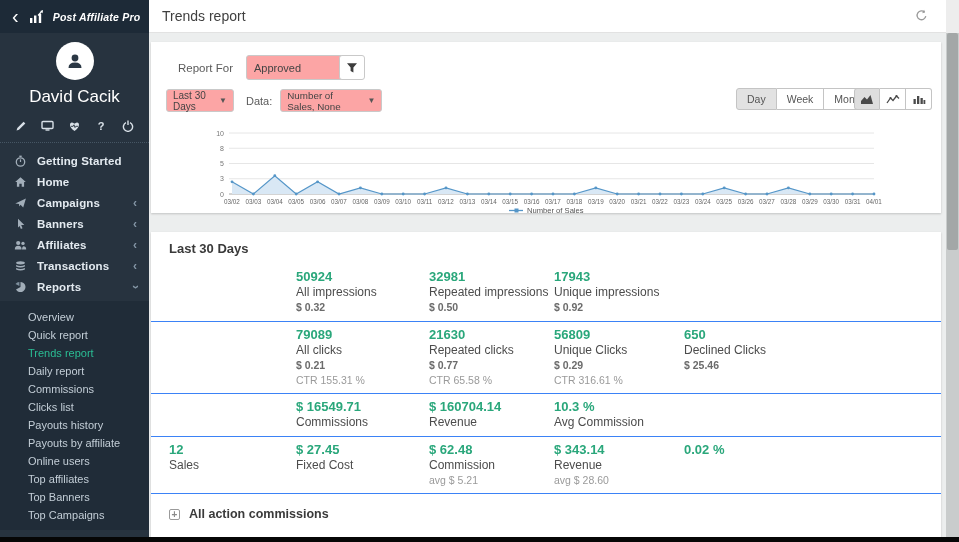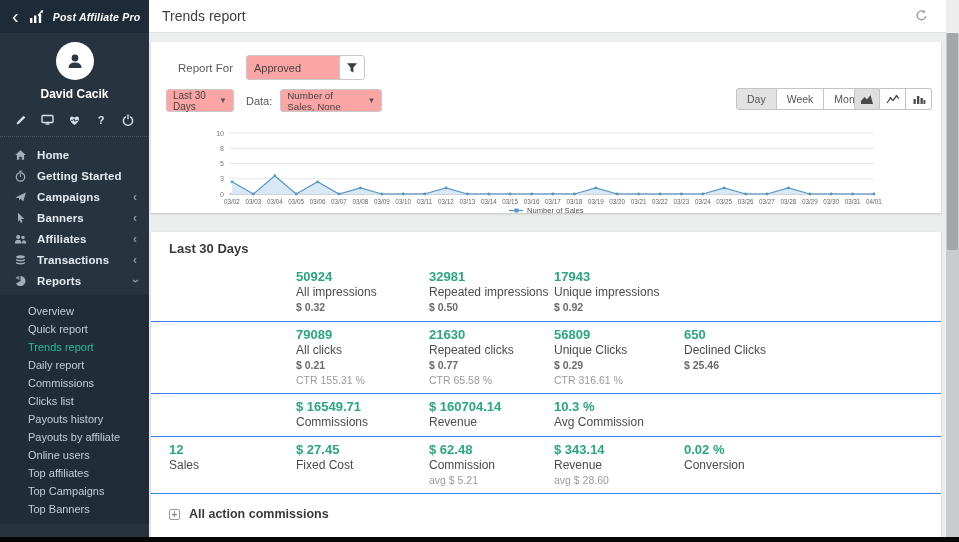--- a/index.html
+++ b/index.html
@@ -7,21 +7,21 @@
   #stage { position:relative; width:959px; height:542px; background:#eceeee; overflow:hidden; }
 
   
   #sidebar { position:absolute; left:0; top:0; width:149px; height:542px; background:#27333f; color:#dfe7ec; }
   .side-top { height:33px; background:#1d2a37; display:flex; align-items:center; padding:0 8px; }
   .back-chev { color:#fff; font-size:20px; line-height:18px; margin:0 10px 2px 4px; cursor:pointer; }
   .brand { display:flex; align-items:center; gap:9px; }
   .brand-name { color:#fff; font-style:italic; font-weight:bold; font-size:10.5px; letter-spacing:.2px; }
   .profile { text-align:center; padding-top:9px; }
   .avatar { width:38px; height:38px; border-radius:50%; background:#fff; margin:0 auto; display:flex; align-items:center; justify-content:center; }
-  .uname { color:#fff; font-size:12px; font-weight:bold; margin-top:7px; }
+  .uname { color:#fff; font-size:17px; font-weight:normal; margin-top:7px; }
   .toolbar { display:flex; justify-content:space-between; padding:12px 14px 10px 14px; border-bottom:1px dotted #465664; }
   .tool-ic { width:14px; height:13px; display:flex; align-items:center; justify-content:center; cursor:pointer; }
   nav { padding-top:7px; }
   .nav-item { height:21px; display:flex; align-items:center; padding:0 12px 0 14px; font-size:11.5px; color:#e3eaf0; cursor:pointer; }
   .nav-item .nico { width:13px; height:12px; margin-right:10px; opacity:.85; }
   .nav-item .nlabel { flex:1; font-weight:600; letter-spacing:.1px; }
   .chev { color:#8496a5; font-size:12px; font-weight:bold; }
   .chev.down { display:inline-block; transform:rotate(-90deg); }
   .subnav { background:#202c38; margin-top:4px; padding:7px 0 6px 0; }
   .sub-item { height:18px; line-height:18px; padding-left:28px; font-size:11px; color:#c3ced7; cursor:pointer; }
@@ -137,31 +137,31 @@
         <svg width="12" height="12" viewBox="0 0 12 12">
             <path d="M4 2.6 A4.6 4.6 0 1 0 8 2.6" fill="none" stroke="#d9e1e8" stroke-width="1.4"></path>
             <line x1="6" y1="0.5" x2="6" y2="5" stroke="#d9e1e8" stroke-width="1.4"></line>
           </svg>
       </span>
     </div>
 
     <nav>
       <div class="nav-item">
         <svg class="nico" viewBox="0 0 12 12">
-            <path d="M6 1.2 L11.3 6 L9.6 6 L9.6 10.8 L7.2 10.8 L7.2 7.8 L4.8 7.8 L4.8 10.8 L2.4 10.8 L2.4 6 L0.7 6 Z" fill="#b8c4cf"></path>
-          </svg>
-        <span class="nlabel">Home</span>
-      </div>
-      <div class="nav-item">
-        <svg class="nico" viewBox="0 0 12 12">
             <circle cx="6" cy="7" r="4.2" fill="none" stroke="#b8c4cf" stroke-width="1.3"></circle>
             <line x1="6" y1="7" x2="6" y2="4.4" stroke="#b8c4cf" stroke-width="1.2"></line>
             <rect x="4.8" y="0.6" width="2.4" height="1.4" fill="#b8c4cf"></rect>
           </svg>
         <span class="nlabel">Getting Started</span>
+      </div>
+      <div class="nav-item">
+        <svg class="nico" viewBox="0 0 12 12">
+            <path d="M6 1.2 L11.3 6 L9.6 6 L9.6 10.8 L7.2 10.8 L7.2 7.8 L4.8 7.8 L4.8 10.8 L2.4 10.8 L2.4 6 L0.7 6 Z" fill="#b8c4cf"></path>
+          </svg>
+        <span class="nlabel">Home</span>
       </div>
       <div class="nav-item">
         <svg class="nico" viewBox="0 0 12 12">
             <path d="M0.8 6.4 L11.4 1.4 L8.7 10.6 L6.1 7.7 L4.6 9.4 L4.6 6.9 Z" fill="#b8c4cf"></path>
           </svg>
         <span class="nlabel">Campaigns</span>
         <span class="chev">‹</span>
       </div>
       <div class="nav-item">
         <svg class="nico" viewBox="0 0 12 12">
@@ -203,22 +203,22 @@
         <div class="sub-item">Overview</div>
         <div class="sub-item">Quick report</div>
         <div class="sub-item active">Trends report</div>
         <div class="sub-item">Daily report</div>
         <div class="sub-item">Commissions</div>
         <div class="sub-item">Clicks list</div>
         <div class="sub-item">Payouts history</div>
         <div class="sub-item">Payouts by affiliate</div>
         <div class="sub-item">Online users</div>
         <div class="sub-item">Top affiliates</div>
+        <div class="sub-item">Top Banners</div>
         <div class="sub-item">Top Campaigns</div>
-        <div class="sub-item">Top Banners</div>
       </div>
     </nav>
   </aside>
 
   <header id="topbar">
     <span id="page-title">Trends report</span>
     <span id="refresh-btn">
       <svg width="13" height="13" viewBox="0 0 13 13">
           <path d="M10.8 7.2 A4.4 4.4 0 1 1 9.6 3.2" fill="none" stroke="#9a9a9a" stroke-width="1.3"></path>
           <path d="M9.2 0.8 L9.9 3.6 L7.1 4.2 Z" fill="#9a9a9a"></path>
@@ -436,21 +436,20 @@
         <div class="lbl">Commission</div>
         <div class="sub2">avg $ 5.21</div>
       </div>
       <div class="cell c4">
         <div class="num">$ 343.14</div>
         <div class="lbl">Revenue</div>
         <div class="sub2">avg $ 28.60</div>
       </div>
       <div class="cell c5">
         <div class="num">0.02 %</div>
-        <div class="lbl">Conversion</div>
       </div>
     </div>
 
     <div id="aac-row">
       <span id="aac-toggle">+</span>
       <span id="aac-label">All action commissions</span>
     </div>
 
     <div id="campaign-title">Post Affiliate Pro - Trial Signup</div>
   </section>

